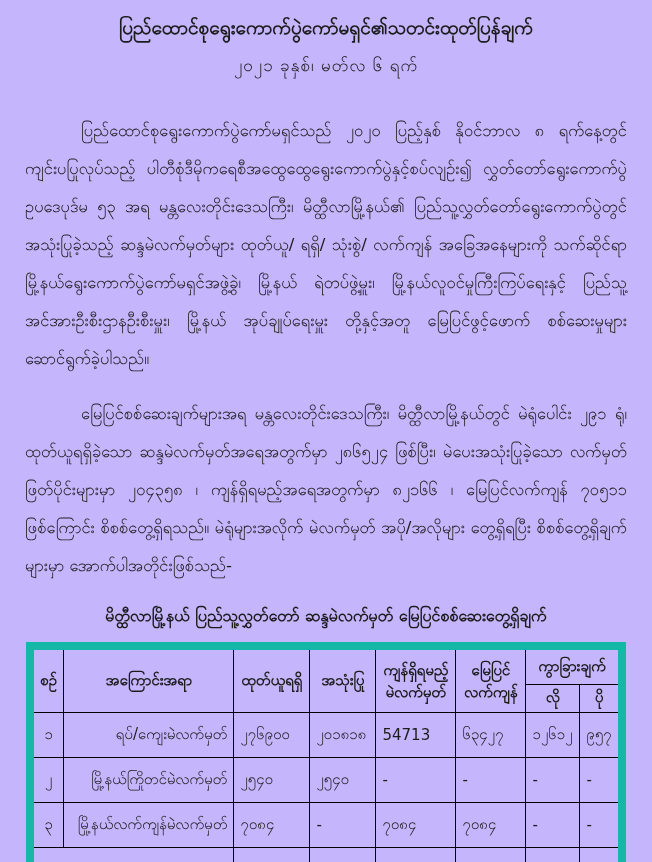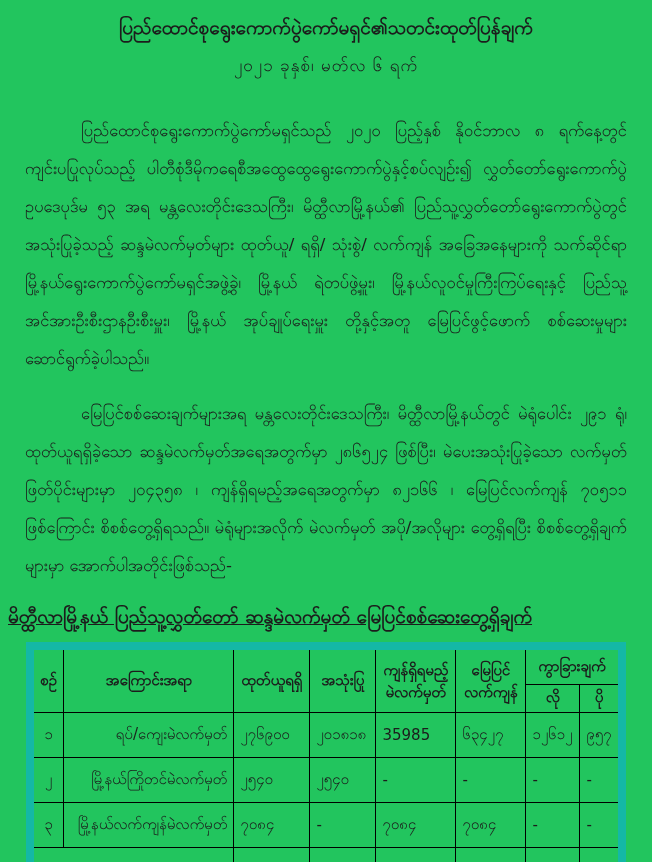--- a/index.html
+++ b/index.html
@@ -12,21 +12,21 @@
     width: 652px;
     height: 862px;
     overflow: hidden;
     font-family: "DejaVu Sans", sans-serif;
     color: #1c1c1c;
   }
   .page {
     width: 652px;
     height: 862px;
     padding: 10px 8px 0 8px;
-    background: #22c55e;
+    background: #c4b5fd;
   }
   .doc-title {
     text-align: center;
     font-weight: 700;
     font-size: 19px;
     line-height: 30px;
     margin: 2px 0 10px 0;
   }
   .doc-date {
     text-align: center;
@@ -37,26 +37,25 @@
     letter-spacing: 1px;
   }
   .para {
     font-size: 16.5px;
     line-height: 38px;
     text-align: justify;
     text-indent: 56px;
     margin: 17px;
   }
   .table-title {
-    text-align: left;
+    text-align: center;
     font-weight: 700;
-    font-size: 19px;
+    font-size: 16px;
     line-height: 28px;
     margin: 14px 0 12px 0;
-    text-decoration: underline;
   }
   table.ballot-table {
     border-collapse: collapse;
     width: 592px;
     margin: 0 auto;
     font-size: 15px;
     border: 8px solid #14b8a6;
     table-layout: fixed;
     padding-left: 27px;
   }
@@ -123,21 +122,21 @@
         <th>လို</th>
         <th>ပို</th>
       </tr>
     </thead>
     <tbody>
       <tr>
         <td class="c-center">၁</td>
         <td class="c-left">ရပ်/ကျေးမဲလက်မှတ်</td>
         <td class="c-num">၂၇၆၉၀၀</td>
         <td class="c-num">၂၀၁၈၁၈</td>
-        <td class="c-num">35985</td>
+        <td class="c-num">54713</td>
         <td class="c-num">၆၃၄၂၇</td>
         <td class="c-num">၁၂၆၁၂</td>
         <td class="c-num">၉၅၇</td>
       </tr>
       <tr>
         <td class="c-center">၂</td>
         <td class="c-left">မြို့နယ်ကြိုတင်မဲလက်မှတ်</td>
         <td class="c-num">၂၅၄၀</td>
         <td class="c-num">၂၅၄၀</td>
         <td class="c-num">-</td>

